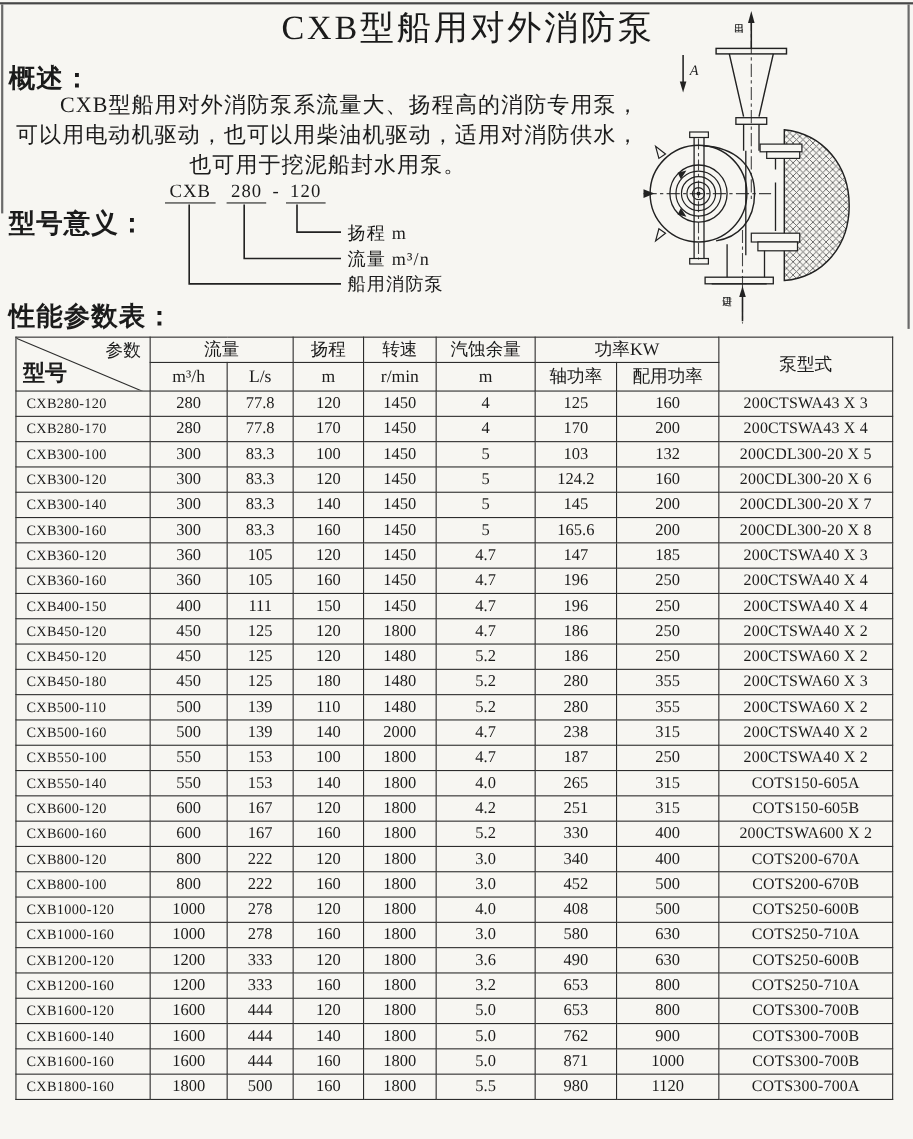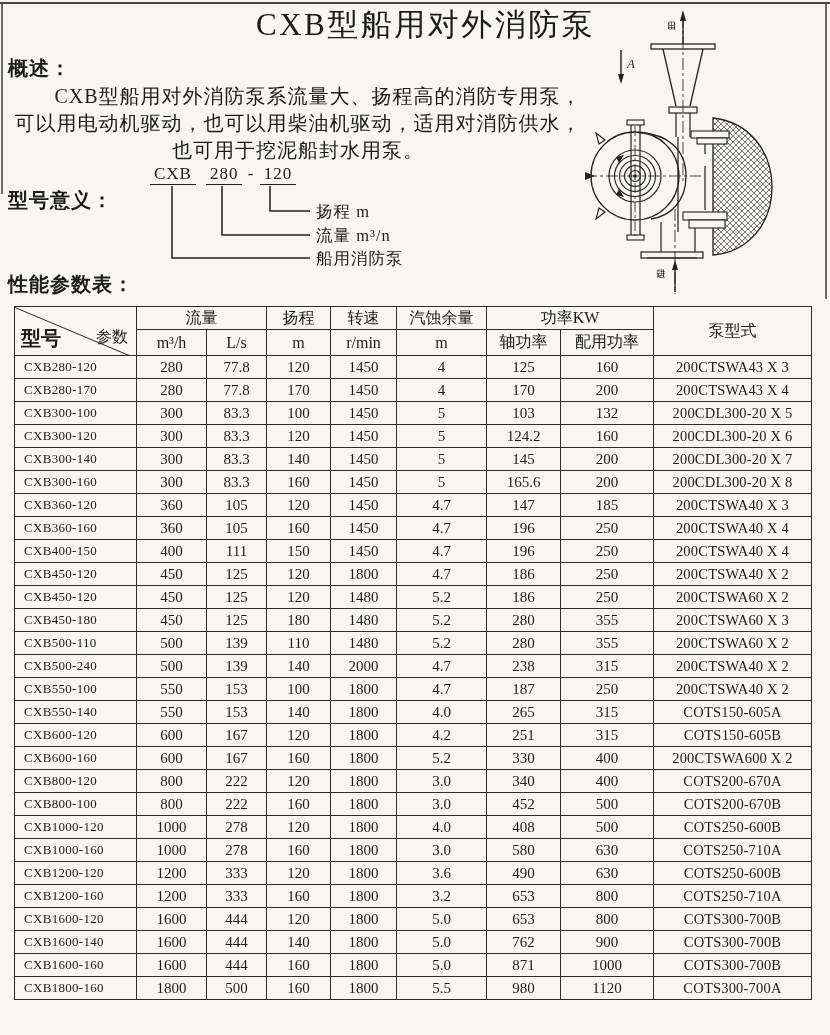--- a/index.html
+++ b/index.html
@@ -9,21 +9,21 @@
     font-family:"Liberation Serif","DejaVu Serif",serif;
   }
   .frame-top{position:absolute;left:0;top:2px;width:830px;height:2px;background:#474747;}
   .frame-left{position:absolute;left:1px;top:4px;width:2px;height:190px;background:#6a6a6a;}
   .frame-right{position:absolute;left:825px;top:4px;width:2px;height:295px;background:#6a6a6a;}
 
   .page-title{
     position:absolute;left:256px;top:4px;
     font-size:31px;font-weight:normal;letter-spacing:2.5px;white-space:nowrap;
   }
-  .h{position:absolute;font-weight:bold;font-size:20px;letter-spacing:1px;white-space:nowrap;}
+  .h{position:absolute;font-weight:bold;font-size:24px;letter-spacing:1px;white-space:nowrap;}
   .h-overview{left:8px;top:55px;}
   .h-model{left:8px;top:167px;margin-top:20px;}
   .h-table{left:8px;top:271px;}
   .overview-text{
     position:absolute;left:8px;top:83px;width:580px;
     font-size:20px;line-height:27px;text-indent:2em;letter-spacing:1px;font-weight:500;text-align:center;
   }
 
   
   .model-diagram{position:absolute;left:150px;top:164px;width:335px;height:112px;}
@@ -47,21 +47,21 @@
   .params thead tr.r1 th{height:22px;}
   .params thead tr.r2 th{height:25px;}
   .params tbody td{height:22px;}
   .params td.c-model{text-align:left;padding-left:9px;font-size:13px;letter-spacing:.3px;}
   .params td.c-pump-type{font-size:14.5px;letter-spacing:.2px;}
   th.corner{position:relative;}
   th.corner .diag{
     position:absolute;left:0;top:0;width:133px;height:0;
     border-top:1.4px solid #2d2d2d;transform-origin:0 0;transform:rotate(22.8deg);
   }
-  th.corner .t1{position:absolute;top:20px;right:8px;font-size:16px;}
+  th.corner .t1{position:absolute;top:2px;right:8px;font-size:16px;}
   th.corner .t2{position:absolute;bottom:3px;left:6px;font-size:20px;font-weight:bold;}
 
   
   .pump-drawing{position:absolute;left:583px;top:4px;}
   .pump-drawing text{font-family:"Liberation Serif","DejaVu Serif",serif;fill:#222;}
   .vtext{writing-mode:vertical-rl;text-orientation:upright;font-size:9px;letter-spacing:1px;}
 </style>
 </head>
 <body>
 
@@ -332,21 +332,21 @@
         <td class="c-flow-m3h">500</td>
         <td class="c-flow-ls">139</td>
         <td class="c-head">110</td>
         <td class="c-speed">1480</td>
         <td class="c-npsh">5.2</td>
         <td class="c-shaft-power">280</td>
         <td class="c-rated-power">355</td>
         <td class="c-pump-type">200CTSWA60 X 2</td>
       </tr>
       <tr>
-        <td class="c-model">CXB500-240</td>
+        <td class="c-model">CXB500-160</td>
         <td class="c-flow-m3h">500</td>
         <td class="c-flow-ls">139</td>
         <td class="c-head">140</td>
         <td class="c-speed">2000</td>
         <td class="c-npsh">4.7</td>
         <td class="c-shaft-power">238</td>
         <td class="c-rated-power">315</td>
         <td class="c-pump-type">200CTSWA40 X 2</td>
       </tr>
       <tr>

